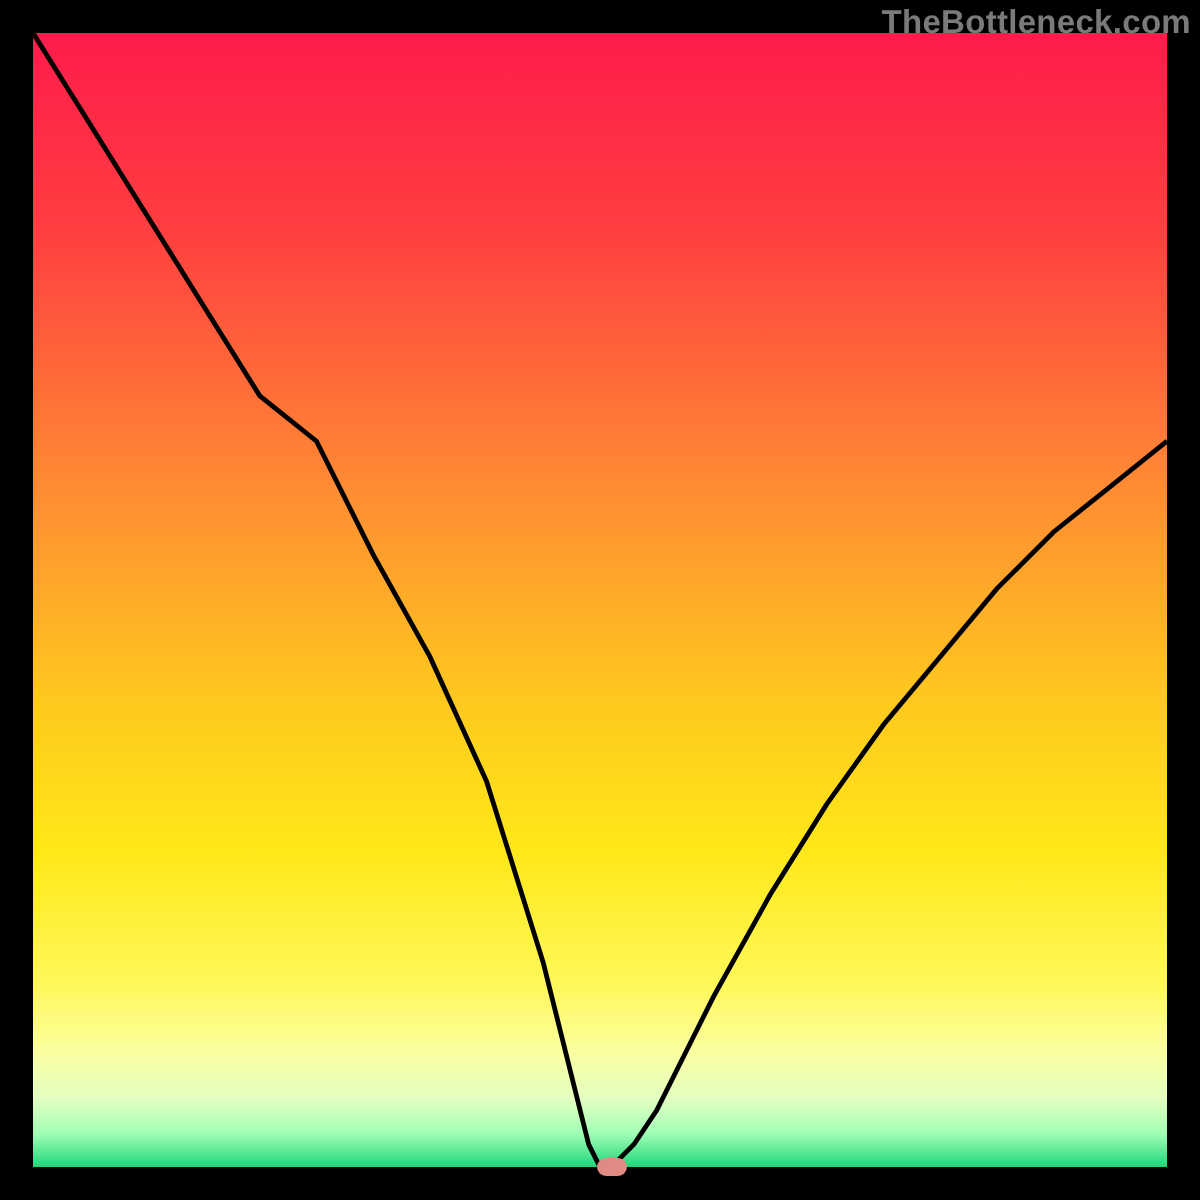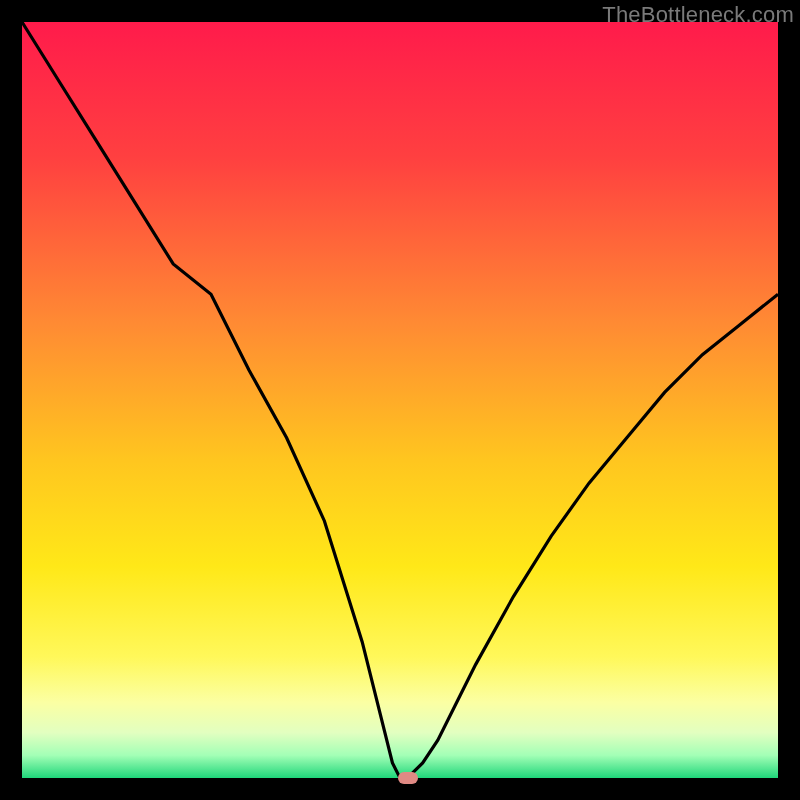--- a/index.html
+++ b/index.html
@@ -24,21 +24,21 @@
     width: 756px;
     height: 756px;
     
   }
   .watermark {
     position: absolute;
     top: 2px;
     right: 6px;
     color: #7a7a7a;
     font-size: 22px;
-    font-weight: 400;
+    font-weight: 700;
     letter-spacing: 0.2px;
     z-index: 5;
     user-select: none;
   }
   svg.curve {
     position: absolute;
     left: 0;
     top: 0;
     width: 756px;
     height: 756px;

